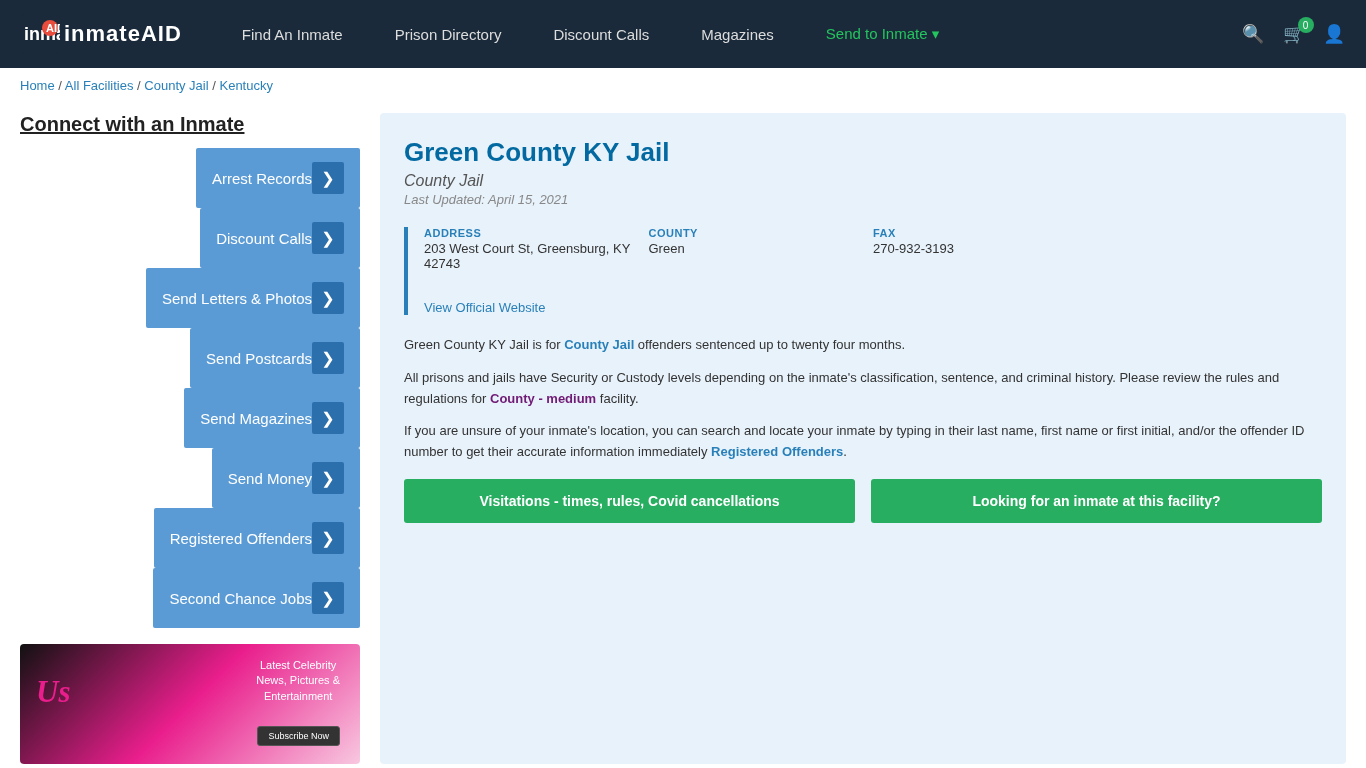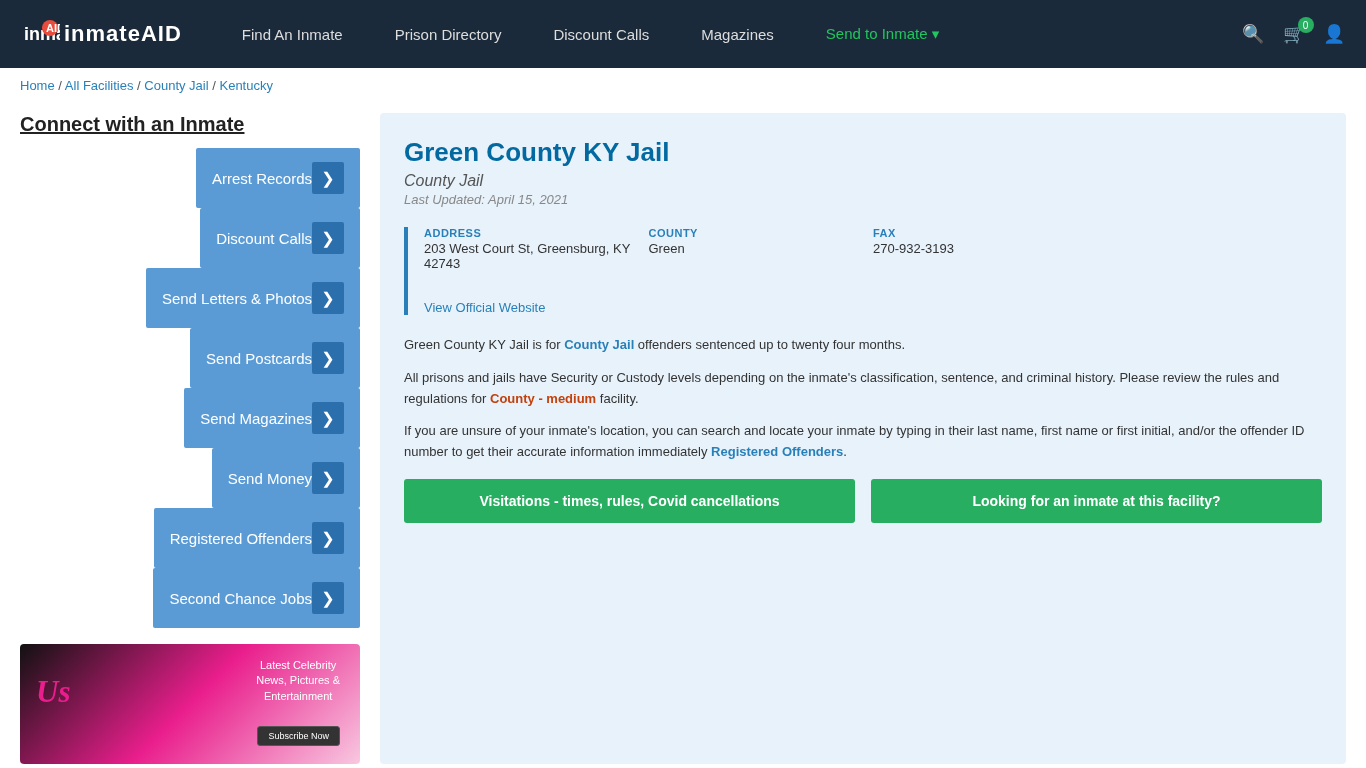--- a/index.html
+++ b/index.html
@@ -246,21 +246,21 @@
       color: #333;
       line-height: 1.6;
       margin-bottom: 12px;
     }
     .description p { margin-bottom: 12px; }
     .description a {
       color: #2980b9;
       text-decoration: none;
       font-weight: bold;
     }
-    .description a.green-link { color: #c2410c; }
+    .description a.green-link { color: #701a75; }
 
     
     .action-buttons {
       display: flex;
       gap: 16px;
       margin-top: 16px;
     }
     .action-btn {
       background: #27ae60;
       color: #fff;

